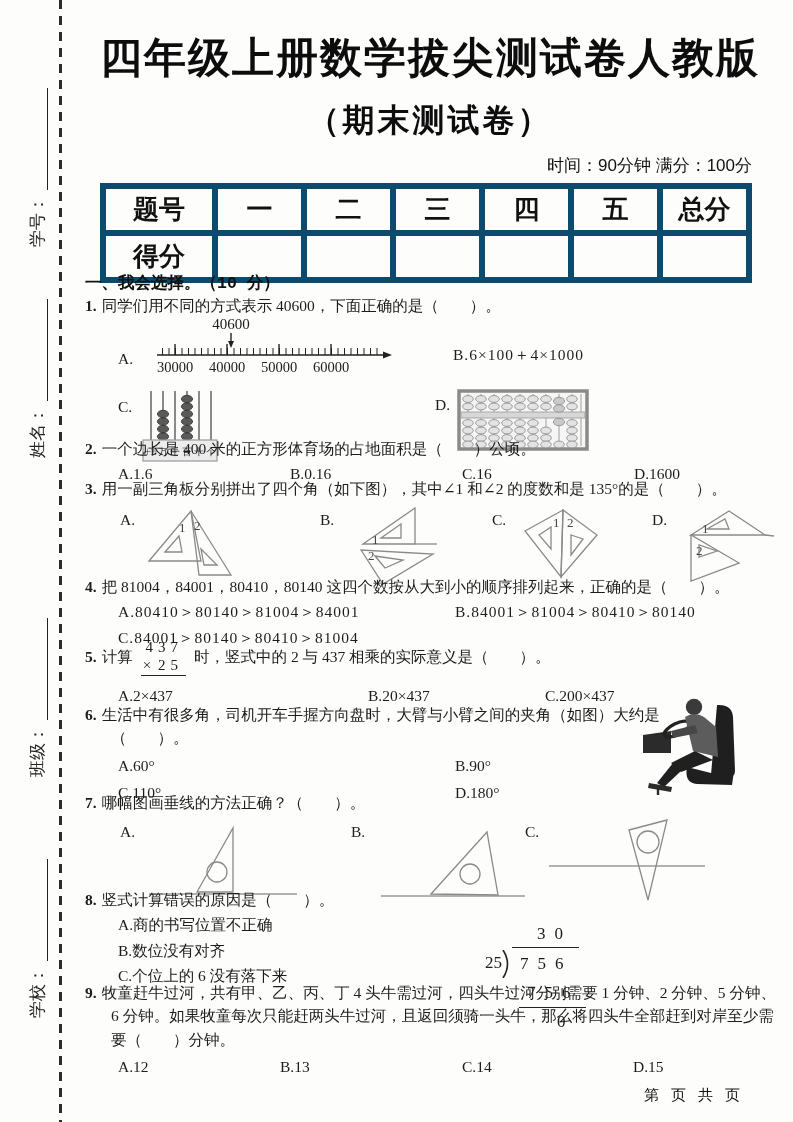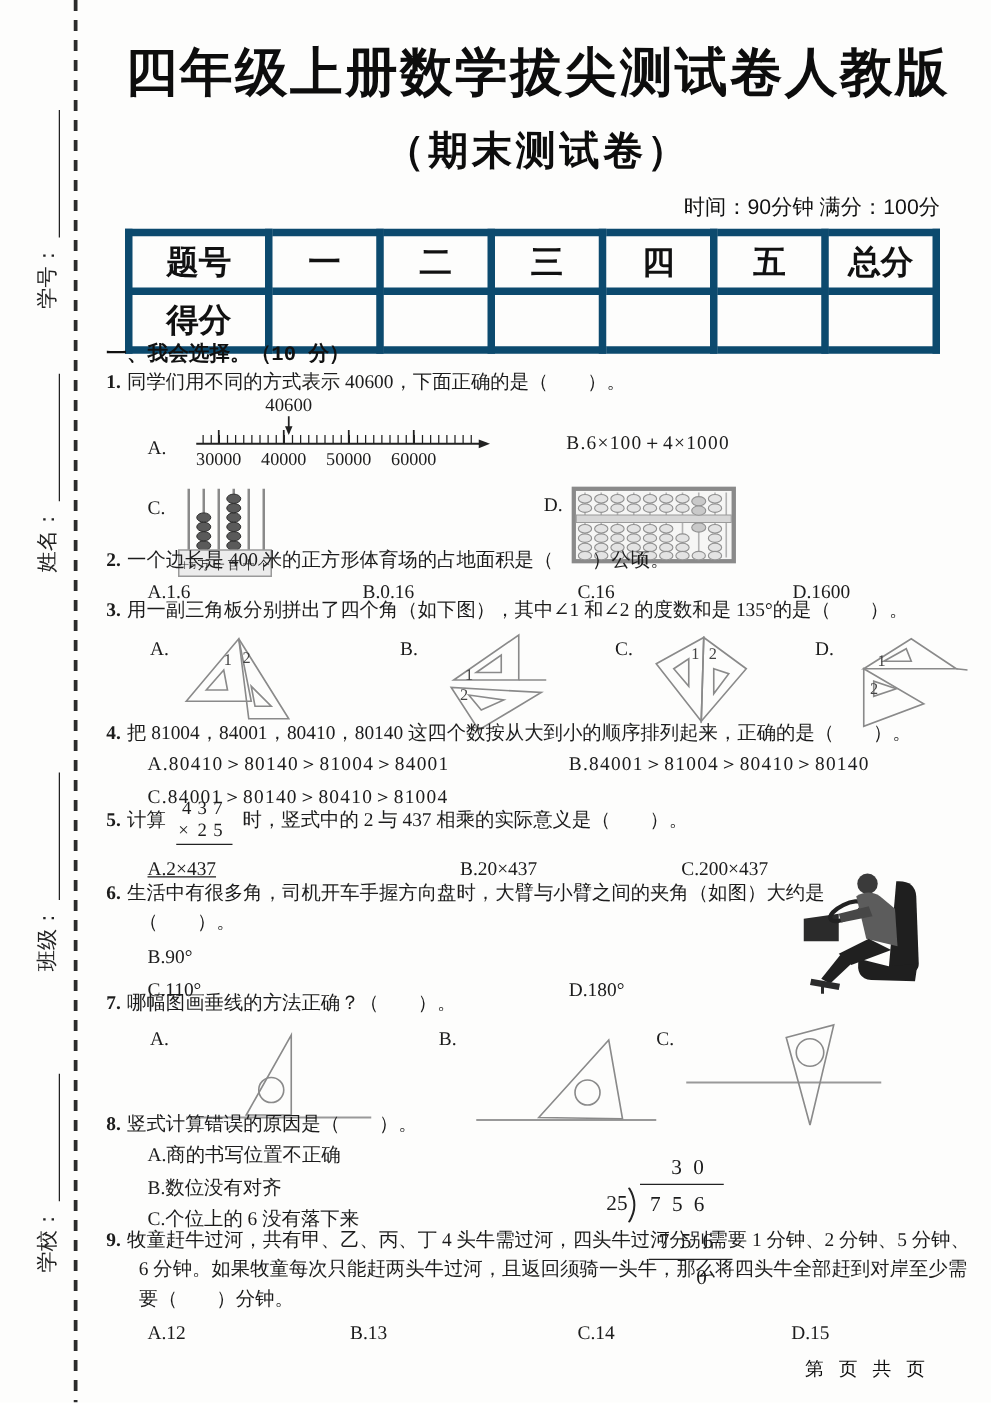--- a/index.html
+++ b/index.html
@@ -284,29 +284,30 @@
     <p class="q5line">
       <span class="qnum">5.</span>
       <span>计算</span>
       <span class="mult">
         <span class="m-top">437</span>
         <span class="m-bot"><span>×</span><span class="dig">25</span></span>
       </span>
       <span>时，竖式中的 2 与 437 相乘的实际意义是（　　）。</span>
     </p>
     <div class="optflex" style="margin-top:8px;">
-      <span style="width:250px;text-decoration:underline;">A.2×437</span>
+      <span style="width:250px;">A.2×437</span>
       <span style="width:177px;">B.20×437</span>
       <span>C.200×437</span>
     </div>
   </div>
 
   <div class="q" style="top:703px;">
     <p class="qp" style="width:558px;"><span class="qnum">6.</span><span>生活中有很多角，司机开车手握方向盘时，大臂与小臂之间的夹角（如图）大约是（　　）。</span></p>
     <div class="optflex" style="margin-top:4px;">
+      <span style="width:337px;">A.60°</span>
       <span>B.90°</span>
     </div>
     <div class="optflex" style="margin-top:4px;">
       <span style="width:337px;">C.110°</span>
       <span>D.180°</span>
     </div>
     <svg class="abs" style="left:552px;top:-12px;" width="115" height="106" viewBox="0 0 115 106">
       <path d="M6 44 L34 40 L34 62 L6 62 Z" fill="#2b2b2b"></path>
       <ellipse cx="40" cy="38" rx="14" ry="5.5" transform="rotate(-26 40 38)" fill="none" stroke="#222" stroke-width="3.4"></ellipse>
       <path d="M80 14 Q95 13 96 26 L98 80 Q98 88 86 87 L74 84 Z" fill="#1f1f1f"></path>

